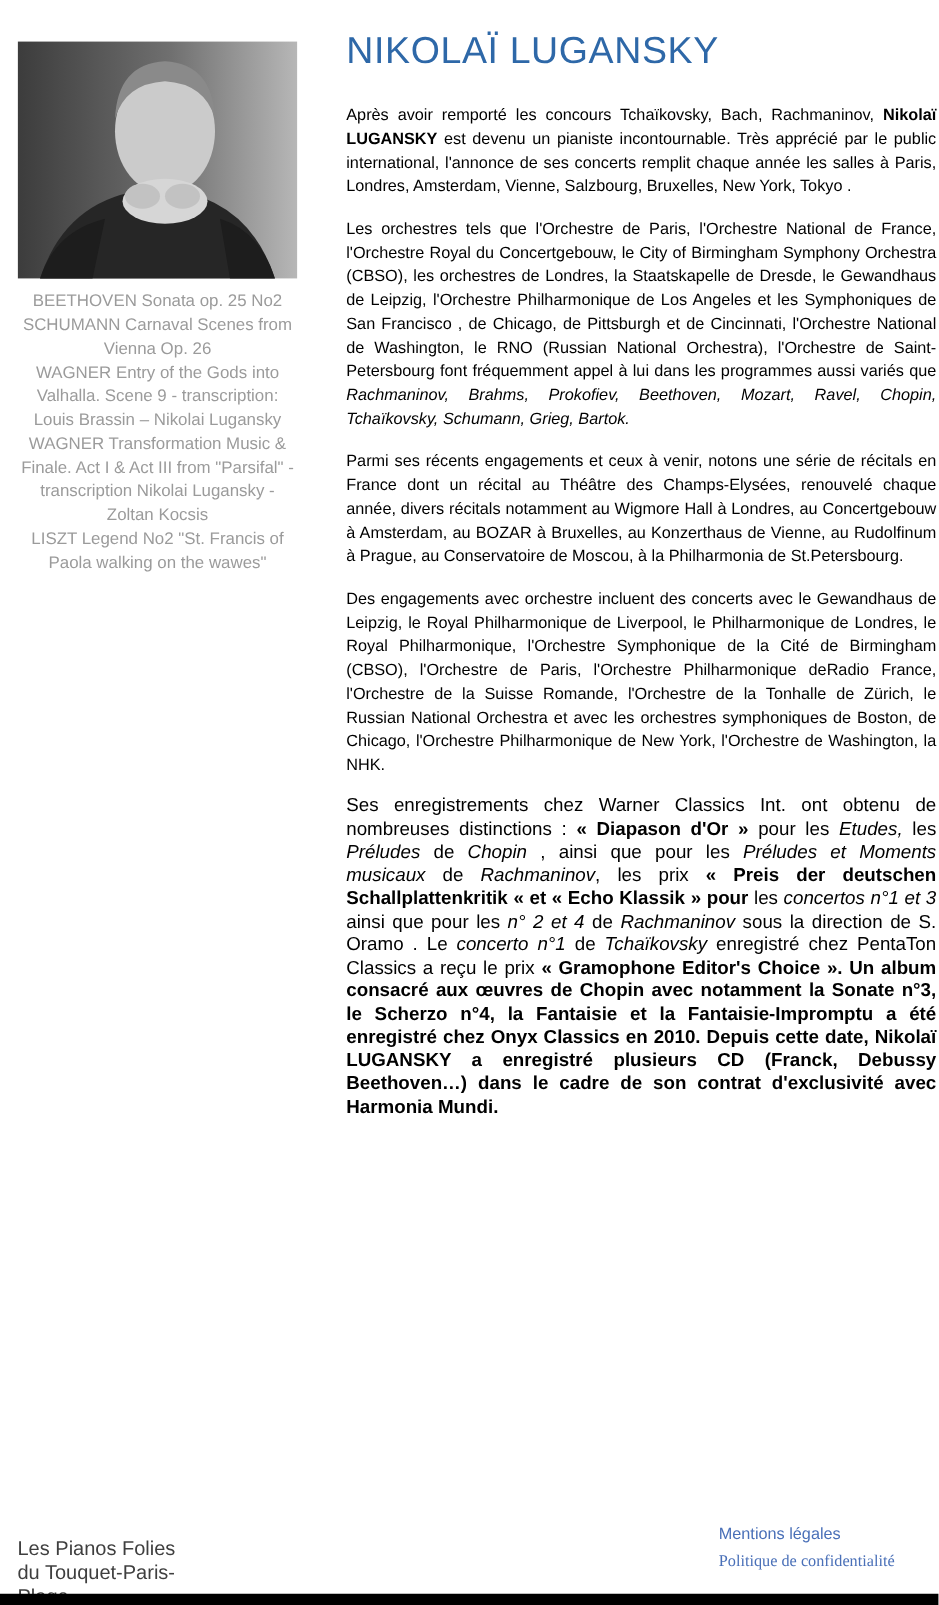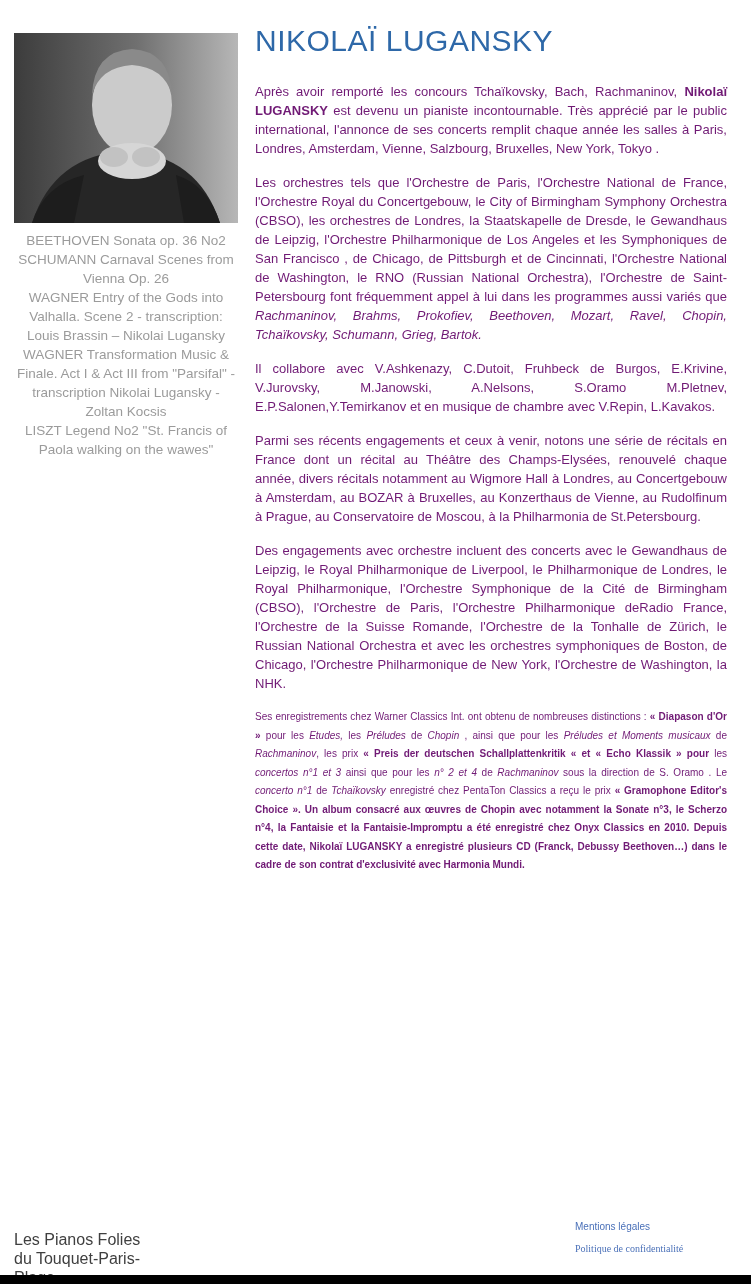--- a/index.html
+++ b/index.html
@@ -20,53 +20,53 @@
   .photo svg { display: block; }
   .program {
     margin-top: 8px;
     font-size: 13.5px;
     line-height: 19px;
     color: #9b9b9b;
     text-align: center;
   }
 
   
-  .content { position: absolute; left: 255px; top: 24px; width: 472px; }
+  .content { position: absolute; left: 277px; top: 24px; width: 472px; }
   .title {
     font-size: 30px;
     font-weight: 400;
     letter-spacing: 0.5px;
     color: #2e68a8;
     margin-bottom: 24px;
   }
   .para {
     font-size: 13px;
     line-height: 19px;
-    color: #701a75;
+    color: #000000;
     text-align: justify;
     margin-bottom: 15px;
   }
-  .para.dense { font-size: 10px; line-height: 18.5px; }
+  .para.dense { font-size: 15px; line-height: 18.5px; }
 
   
   .site-name {
     position: absolute;
     left: 14px;
     top: 1230px;
     width: 142px;
     font-size: 16px;
     line-height: 19px;
     color: #3f3f3f;
   }
   .legal {
     position: absolute;
     left: 575px;
     top: 1216px;
     width: 142px;
-    font-size: 10px;
+    font-size: 13px;
     line-height: 22px;
   }
   .legal a { display: block; color: #4a70b8; text-decoration: none; cursor: pointer; }
   .legal a.justified { text-align: justify; font-family: Liberation Serif, serif; }
   .bottom-bar {
     position: absolute;
     left: 0;
     bottom: 0;
     width: 100%;
     height: 9px;
@@ -93,33 +93,32 @@
         <ellipse cx="118" cy="72" rx="40" ry="50" fill="#cbcbcb"></ellipse>
         <path d="M78 62 Q80 18 118 16 Q156 18 158 62 Q150 34 118 32 Q86 34 78 62 Z" fill="#8a8a8a"></path>
         <ellipse cx="118" cy="128" rx="34" ry="18" fill="#d6d6d6"></ellipse>
         <ellipse cx="100" cy="124" rx="14" ry="10" fill="#c2c2c2"></ellipse>
         <ellipse cx="132" cy="124" rx="14" ry="10" fill="#c2c2c2"></ellipse>
         <path d="M18 190 Q30 152 70 142 L60 190 Z" fill="#1d1d1d"></path>
         <path d="M206 190 Q194 152 162 142 L170 190 Z" fill="#1d1d1d"></path>
       </svg>
     </div>
     <div class="program">
-      <div class="program-item">BEETHOVEN Sonata op. 36 No2</div>
+      <div class="program-item">BEETHOVEN Sonata op. 25 No2</div>
       <div class="program-item">SCHUMANN Carnaval Scenes from Vienna Op. 26</div>
-      <div class="program-item">WAGNER Entry of the Gods into Valhalla. Scene 2 - transcription: Louis Brassin – Nikolai Lugansky</div>
+      <div class="program-item">WAGNER Entry of the Gods into Valhalla. Scene 9 - transcription: Louis Brassin – Nikolai Lugansky</div>
       <div class="program-item">WAGNER Transformation Music &amp; Finale. Act I &amp; Act III from "Parsifal" - transcription Nikolai Lugansky - Zoltan Kocsis</div>
       <div class="program-item">LISZT Legend No2 "St. Francis of Paola walking on the wawes"</div>
     </div>
   </aside>
 
   <main class="content">
     <h1 class="title">NIKOLAÏ LUGANSKY</h1>
     <p class="para"><span>Après avoir remporté les concours Tchaïkovsky, Bach, Rachmaninov, </span><span style="font-weight: 700;">Nikolaï LUGANSKY</span><span> est devenu un pianiste incontournable. Très apprécié par le public international, l'annonce de ses concerts remplit chaque année les salles à Paris, Londres, Amsterdam, Vienne, Salzbourg, Bruxelles, New York, Tokyo .</span></p>
     <p class="para"><span>Les orchestres tels que l'Orchestre de Paris, l'Orchestre National de France, l'Orchestre Royal du Concertgebouw, le City of Birmingham Symphony Orchestra (CBSO), les orchestres de Londres, la Staatskapelle de Dresde, le Gewandhaus de Leipzig, l'Orchestre Philharmonique de Los Angeles et les Symphoniques de San Francisco , de Chicago, de Pittsburgh et de Cincinnati, l'Orchestre National de Washington, le RNO (Russian National Orchestra), l'Orchestre de Saint-Petersbourg font fréquemment appel à lui dans les programmes aussi variés que </span><span style="font-style: italic;">Rachmaninov, Brahms, Prokofiev, Beethoven, Mozart, Ravel, Chopin, Tchaïkovsky, Schumann, Grieg, Bartok.</span></p>
-    <p class="para"><span>Il collabore avec V.Ashkenazy, C.Dutoit, Fruhbeck de Burgos, E.Krivine, V.Jurovsky, M.Janowski, A.Nelsons, S.Oramo M.Pletnev, E.P.Salonen,Y.Temirkanov et en musique de chambre avec V.Repin, L.Kavakos.</span></p>
     <p class="para"><span>Parmi ses récents engagements et ceux à venir, notons une série de récitals en France dont un récital au Théâtre des Champs-Elysées, renouvelé chaque année, divers récitals notamment au Wigmore Hall à Londres, au Concertgebouw à Amsterdam, au BOZAR à Bruxelles, au Konzerthaus de Vienne, au Rudolfinum à Prague, au Conservatoire de Moscou, à la Philharmonia de St.Petersbourg.</span></p>
     <p class="para"><span>Des engagements avec orchestre incluent des concerts avec le Gewandhaus de Leipzig, le Royal Philharmonique de Liverpool, le Philharmonique de Londres, le Royal Philharmonique, l'Orchestre Symphonique de la Cité de Birmingham (CBSO), l'Orchestre de Paris, l'Orchestre Philharmonique deRadio France, l'Orchestre de la Suisse Romande, l'Orchestre de la Tonhalle de Zürich, le Russian National Orchestra et avec les orchestres symphoniques de Boston, de Chicago, l'Orchestre Philharmonique de New York, l'Orchestre de Washington, la NHK.</span></p>
     <p class="para dense"><span>Ses enregistrements chez Warner Classics Int. ont obtenu de nombreuses distinctions : </span><span style="font-weight: 700;">« Diapason d'Or »</span><span> pour les </span><span style="font-style: italic;">Etudes,</span><span> les </span><span style="font-style: italic;">Préludes</span><span> de </span><span style="font-style: italic;">Chopin</span><span> , ainsi que pour les </span><span style="font-style: italic;">Préludes et Moments musicaux</span><span> de </span><span style="font-style: italic;">Rachmaninov</span><span>, les prix </span><span style="font-weight: 700;">« Preis der deutschen Schallplattenkritik «  et « Echo Klassik » pour</span><span> les </span><span style="font-style: italic;">concertos n°1 et 3</span><span> ainsi que pour les </span><span style="font-style: italic;">n° 2 et 4</span><span> de </span><span style="font-style: italic;">Rachmaninov</span><span> sous la direction de S. Oramo . Le </span><span style="font-style: italic;">concerto n°1</span><span> de </span><span style="font-style: italic;">Tchaïkovsky</span><span> enregistré chez PentaTon Classics a reçu le prix </span><span style="font-weight: 700;">« Gramophone Editor's Choice ». Un album consacré aux œuvres de Chopin avec notamment la Sonate n°3, le Scherzo n°4, la Fantaisie et la Fantaisie-Impromptu a été enregistré chez Onyx Classics en 2010. Depuis cette date, Nikolaï LUGANSKY a enregistré plusieurs CD (Franck, Debussy Beethoven…) dans le cadre de son contrat d'exclusivité avec Harmonia Mundi.</span></p>
   </main>
 
   <div class="site-name">Les Pianos Folies du Touquet-Paris-Plage</div>
 
   <nav class="legal">
     <a href="#">Mentions légales</a>
     <a href="#" class="justified">Politique de confidentialité</a>

